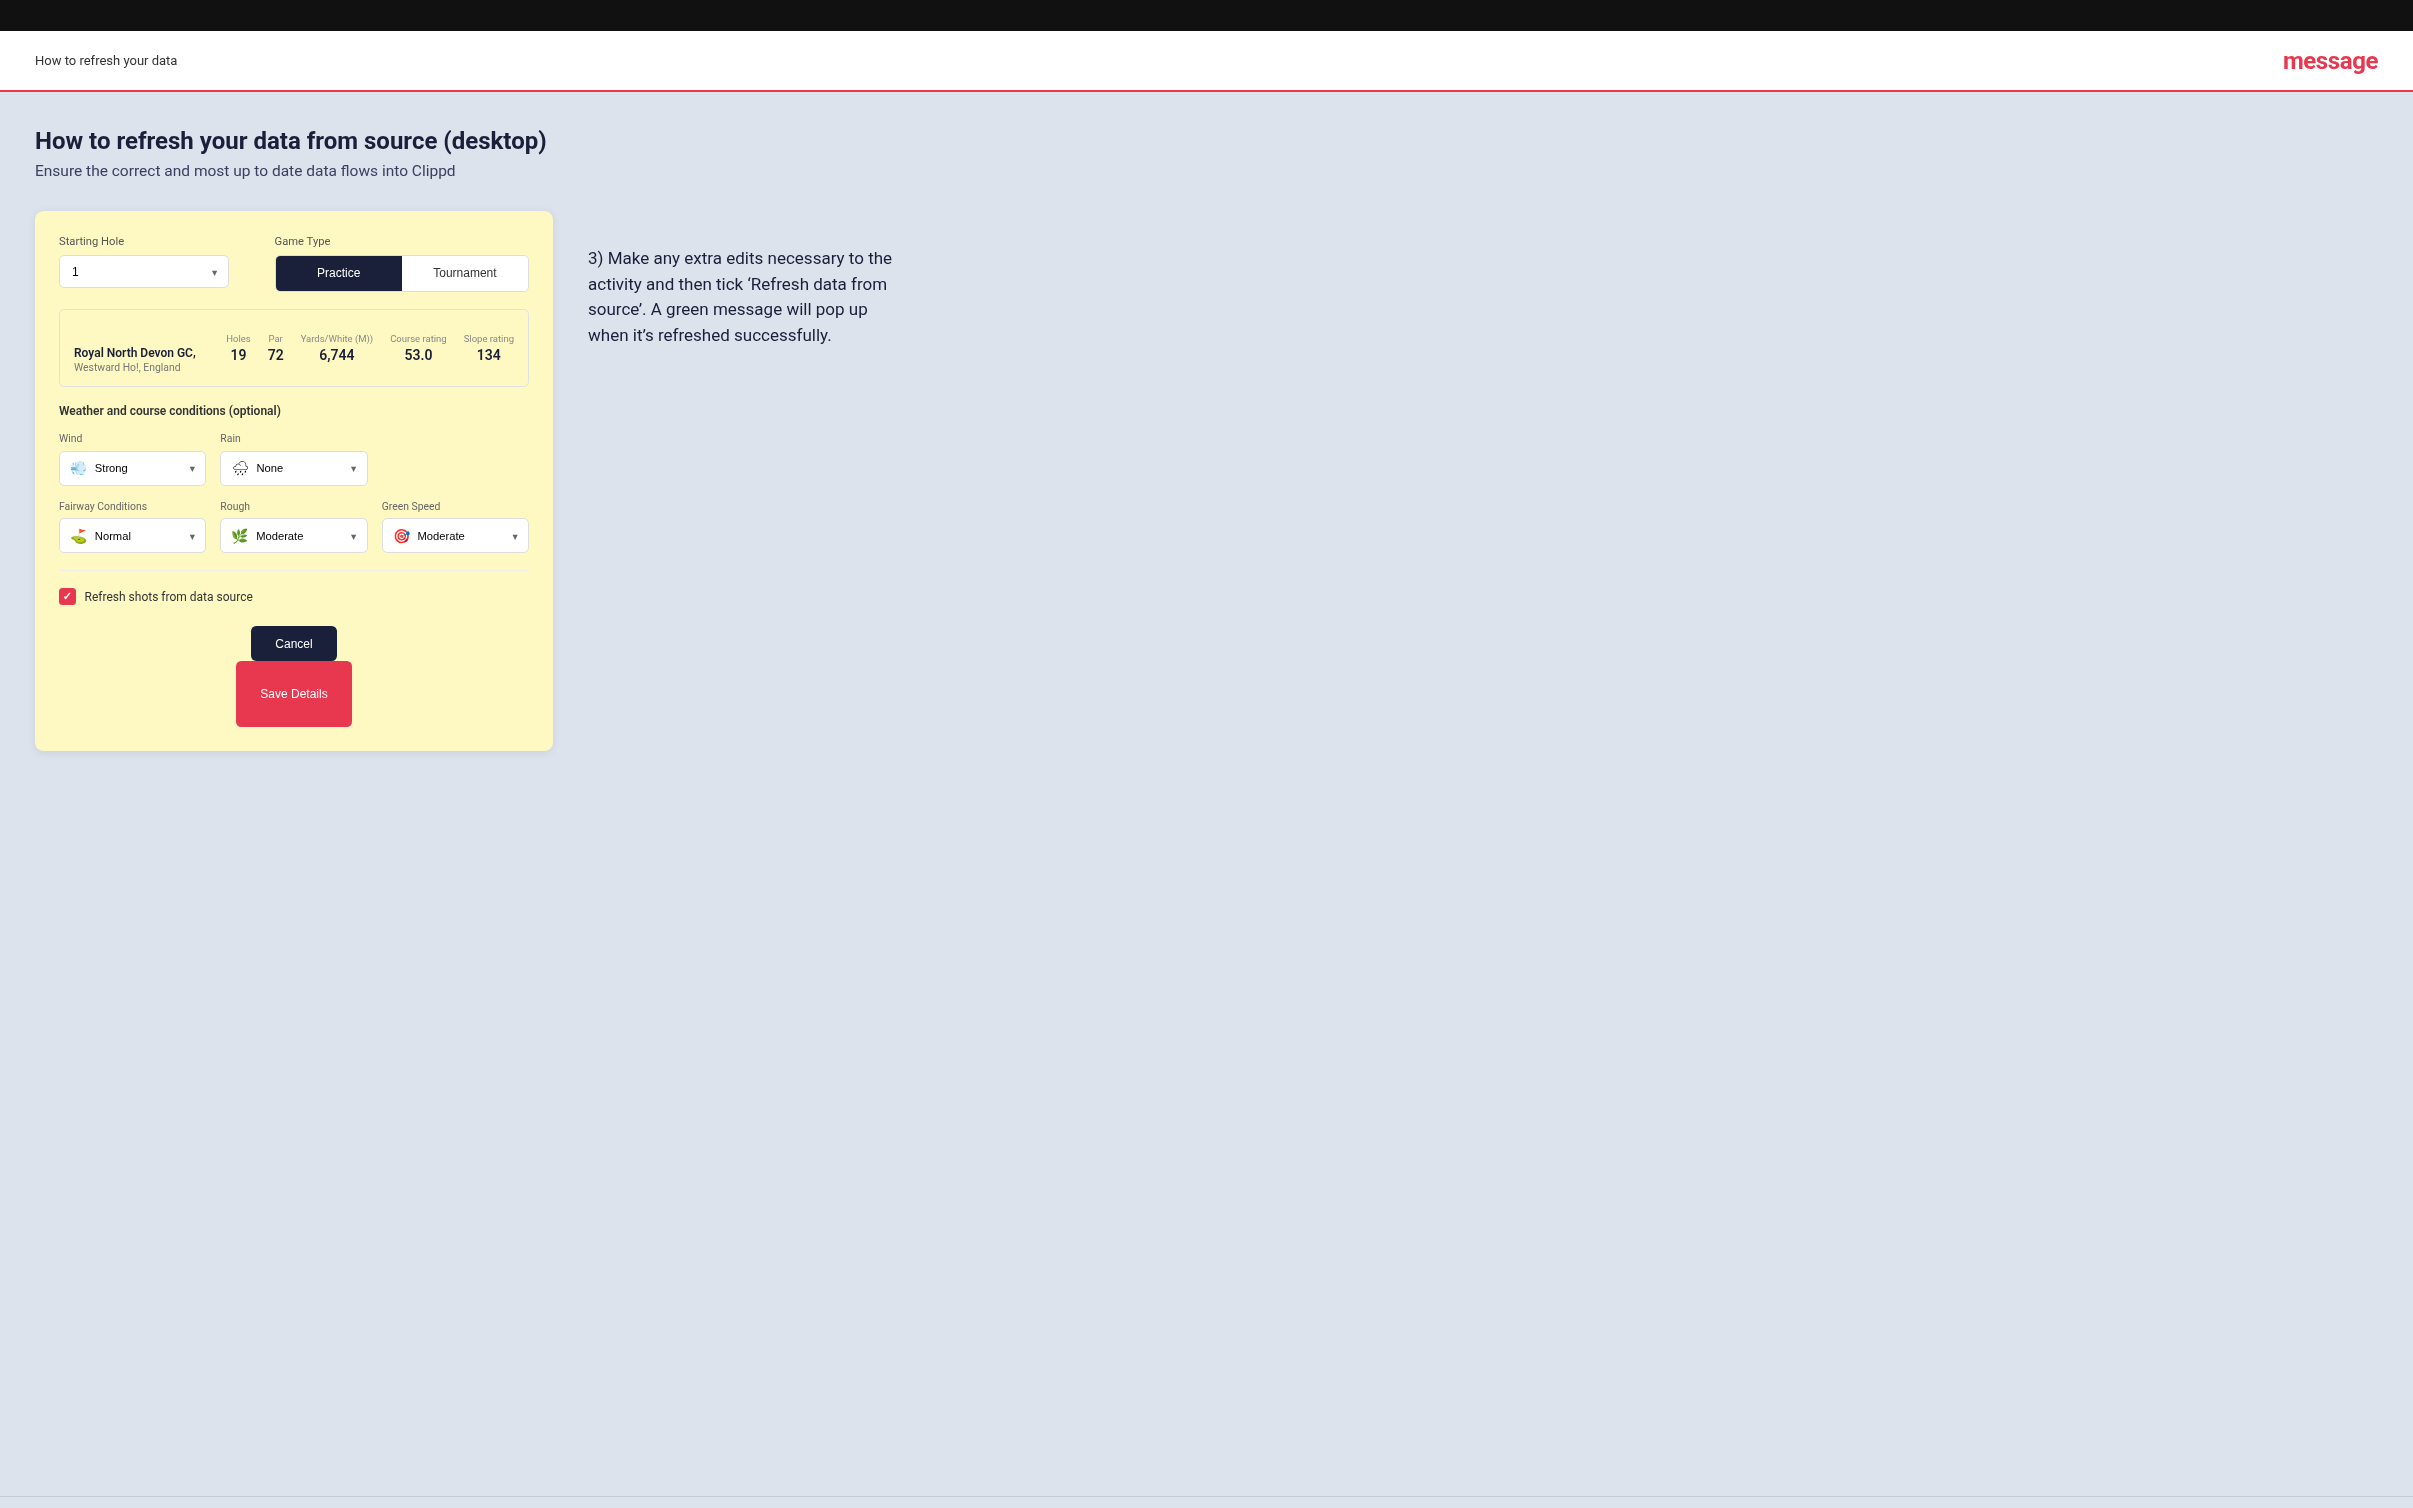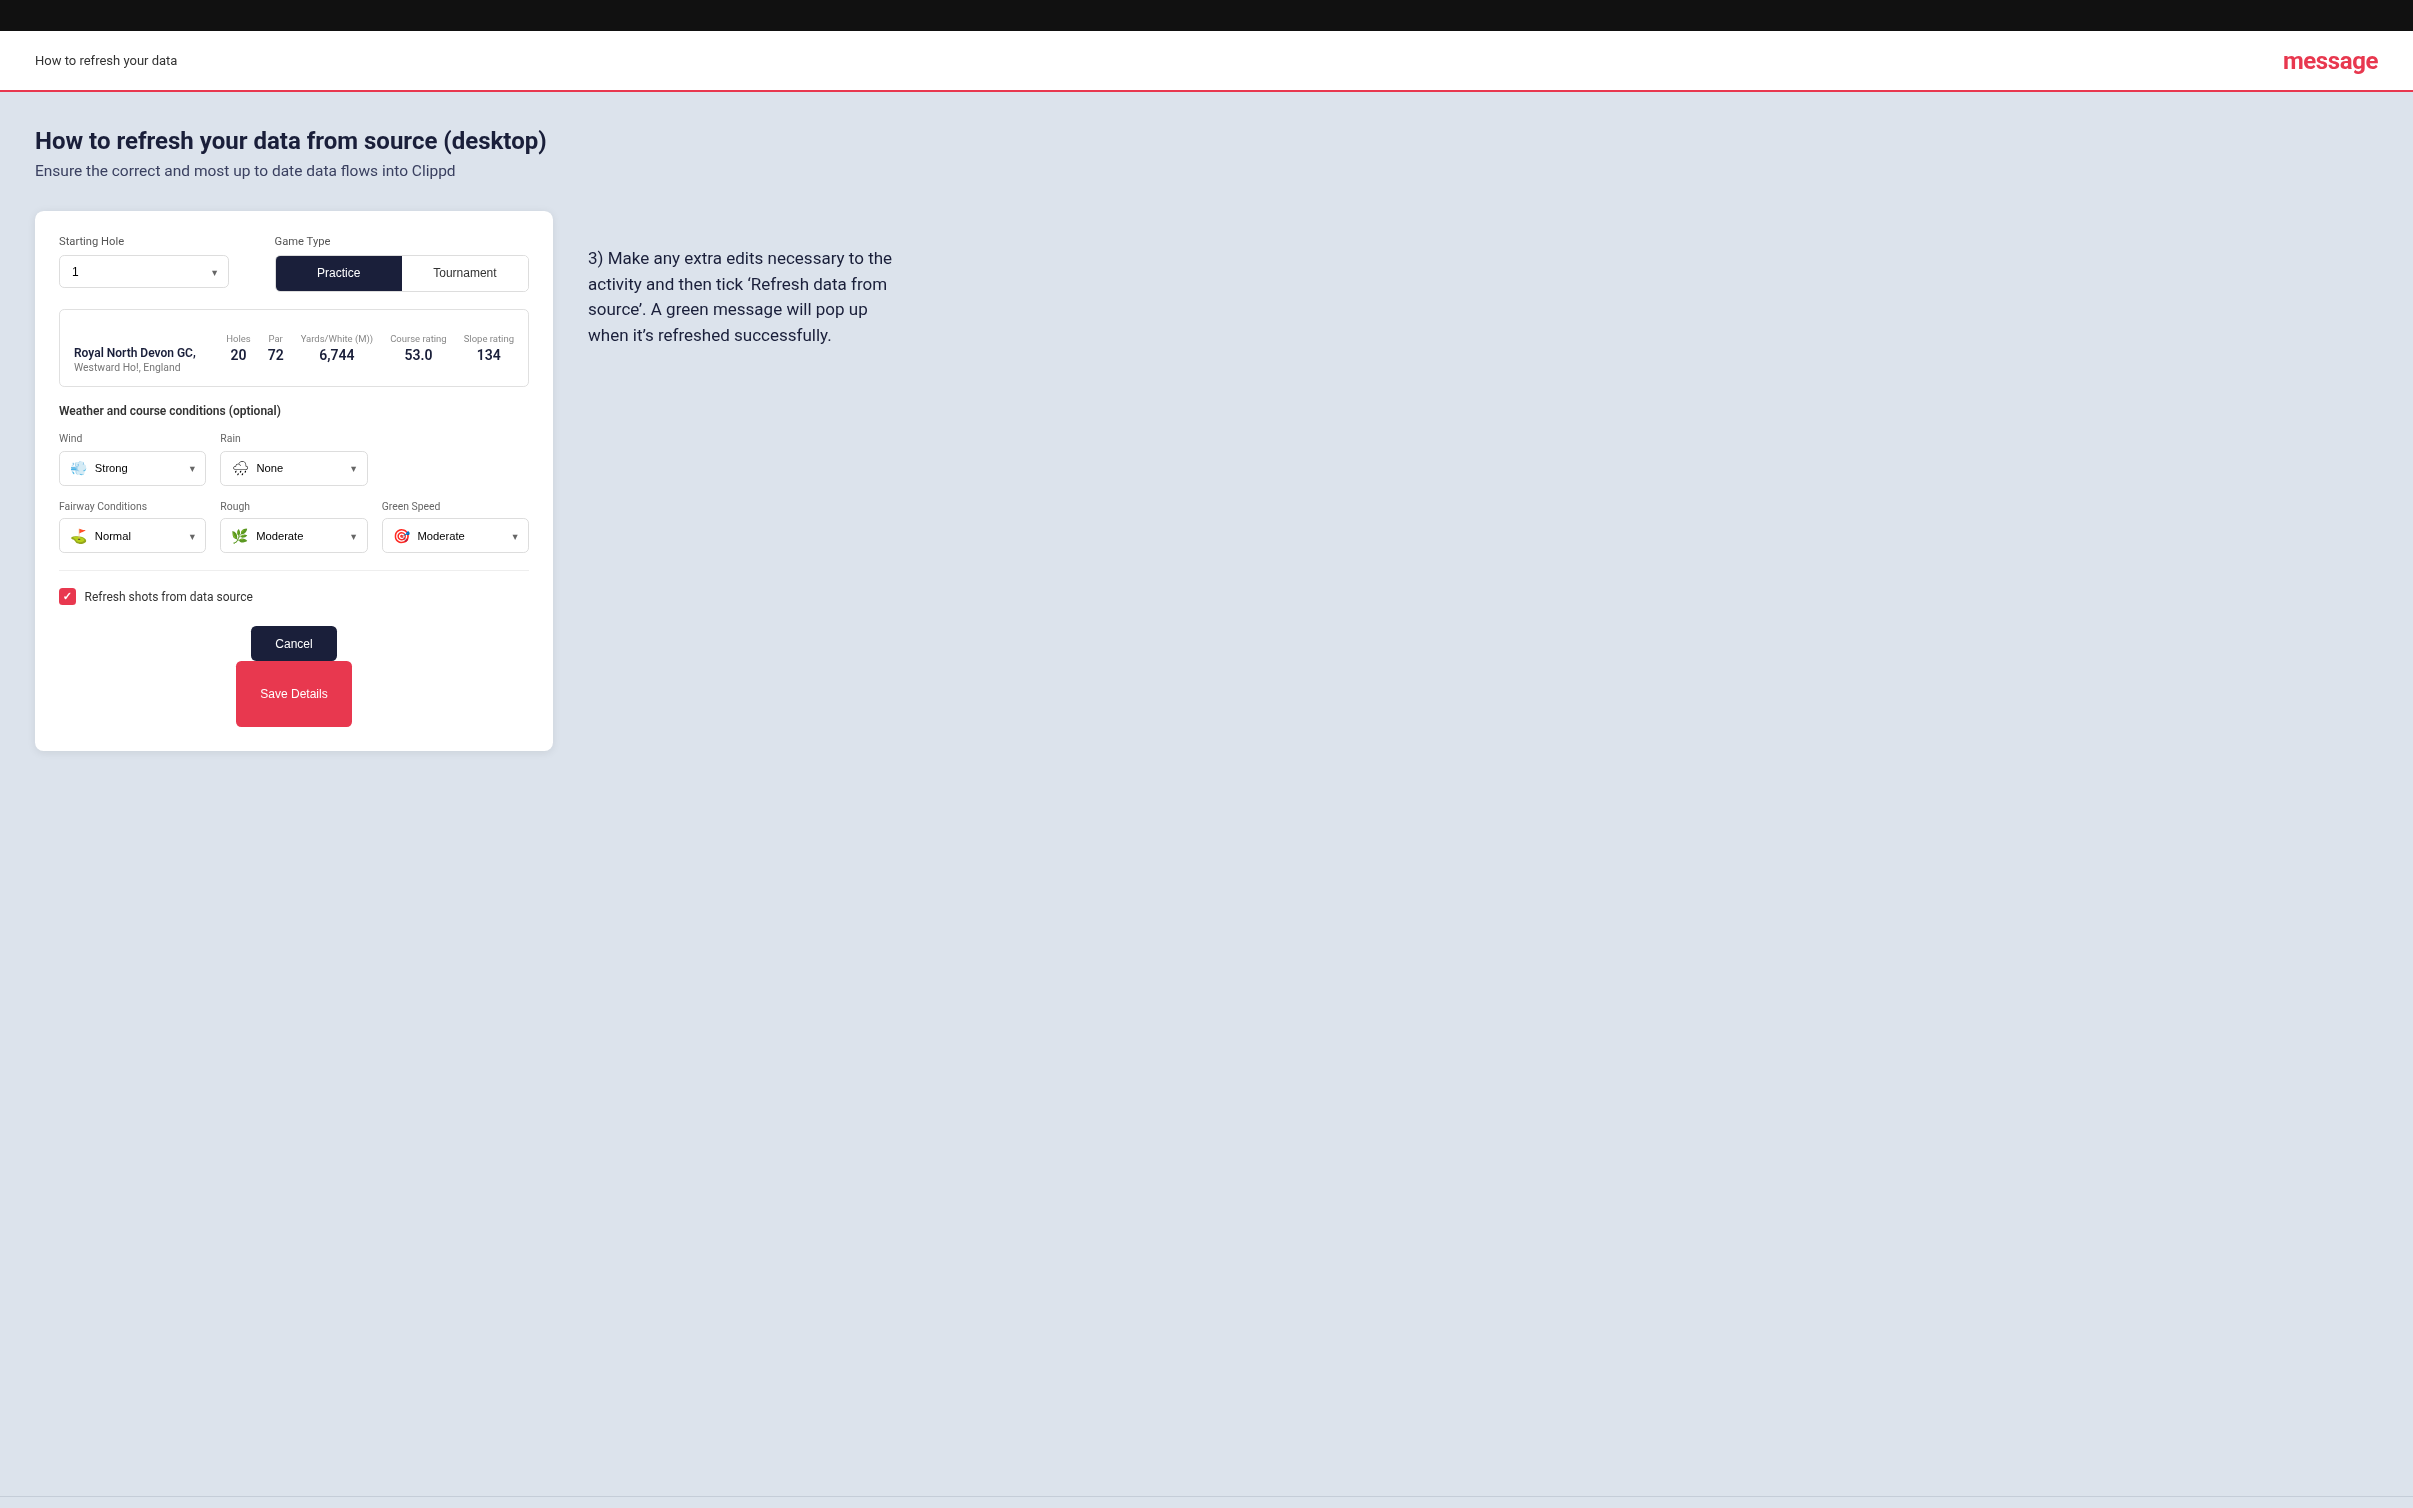--- a/index.html
+++ b/index.html
@@ -47,21 +47,21 @@
       color: #3a4060;
       font-weight: 400;
       margin-bottom: 31px;
     }
     .content-row {
       display: flex;
       gap: 35px;
       align-items: flex-start;
     }
     .form-card {
-      background: #ffffff;
+      background: #fef9c3;
       border-radius: 8.6px;
       padding: 24px;
       width: 518px;
       flex-shrink: 0;
       box-shadow: 0 1.7px 8.6px rgba(0,0,0,0.08);
     }
     .form-row {
       display: flex;
       gap: 21px;
       margin-bottom: 17px;
@@ -332,21 +332,21 @@
       </div>
 
       <div class="course-info">
         <div class="course-name-block">
           <div class="course-name">Royal North Devon GC,</div>
           <div class="course-location">Westward Ho!, England</div>
         </div>
         <div class="course-stats">
           <div class="stat-block">
             <div class="stat-label">Holes</div>
-            <div class="stat-value">20</div>
+            <div class="stat-value">19</div>
           </div>
           <div class="stat-block">
             <div class="stat-label">Par</div>
             <div class="stat-value">72</div>
           </div>
           <div class="stat-block">
             <div class="stat-label">Yards/White (M))</div>
             <div class="stat-value">6,744</div>
           </div>
           <div class="stat-block">

